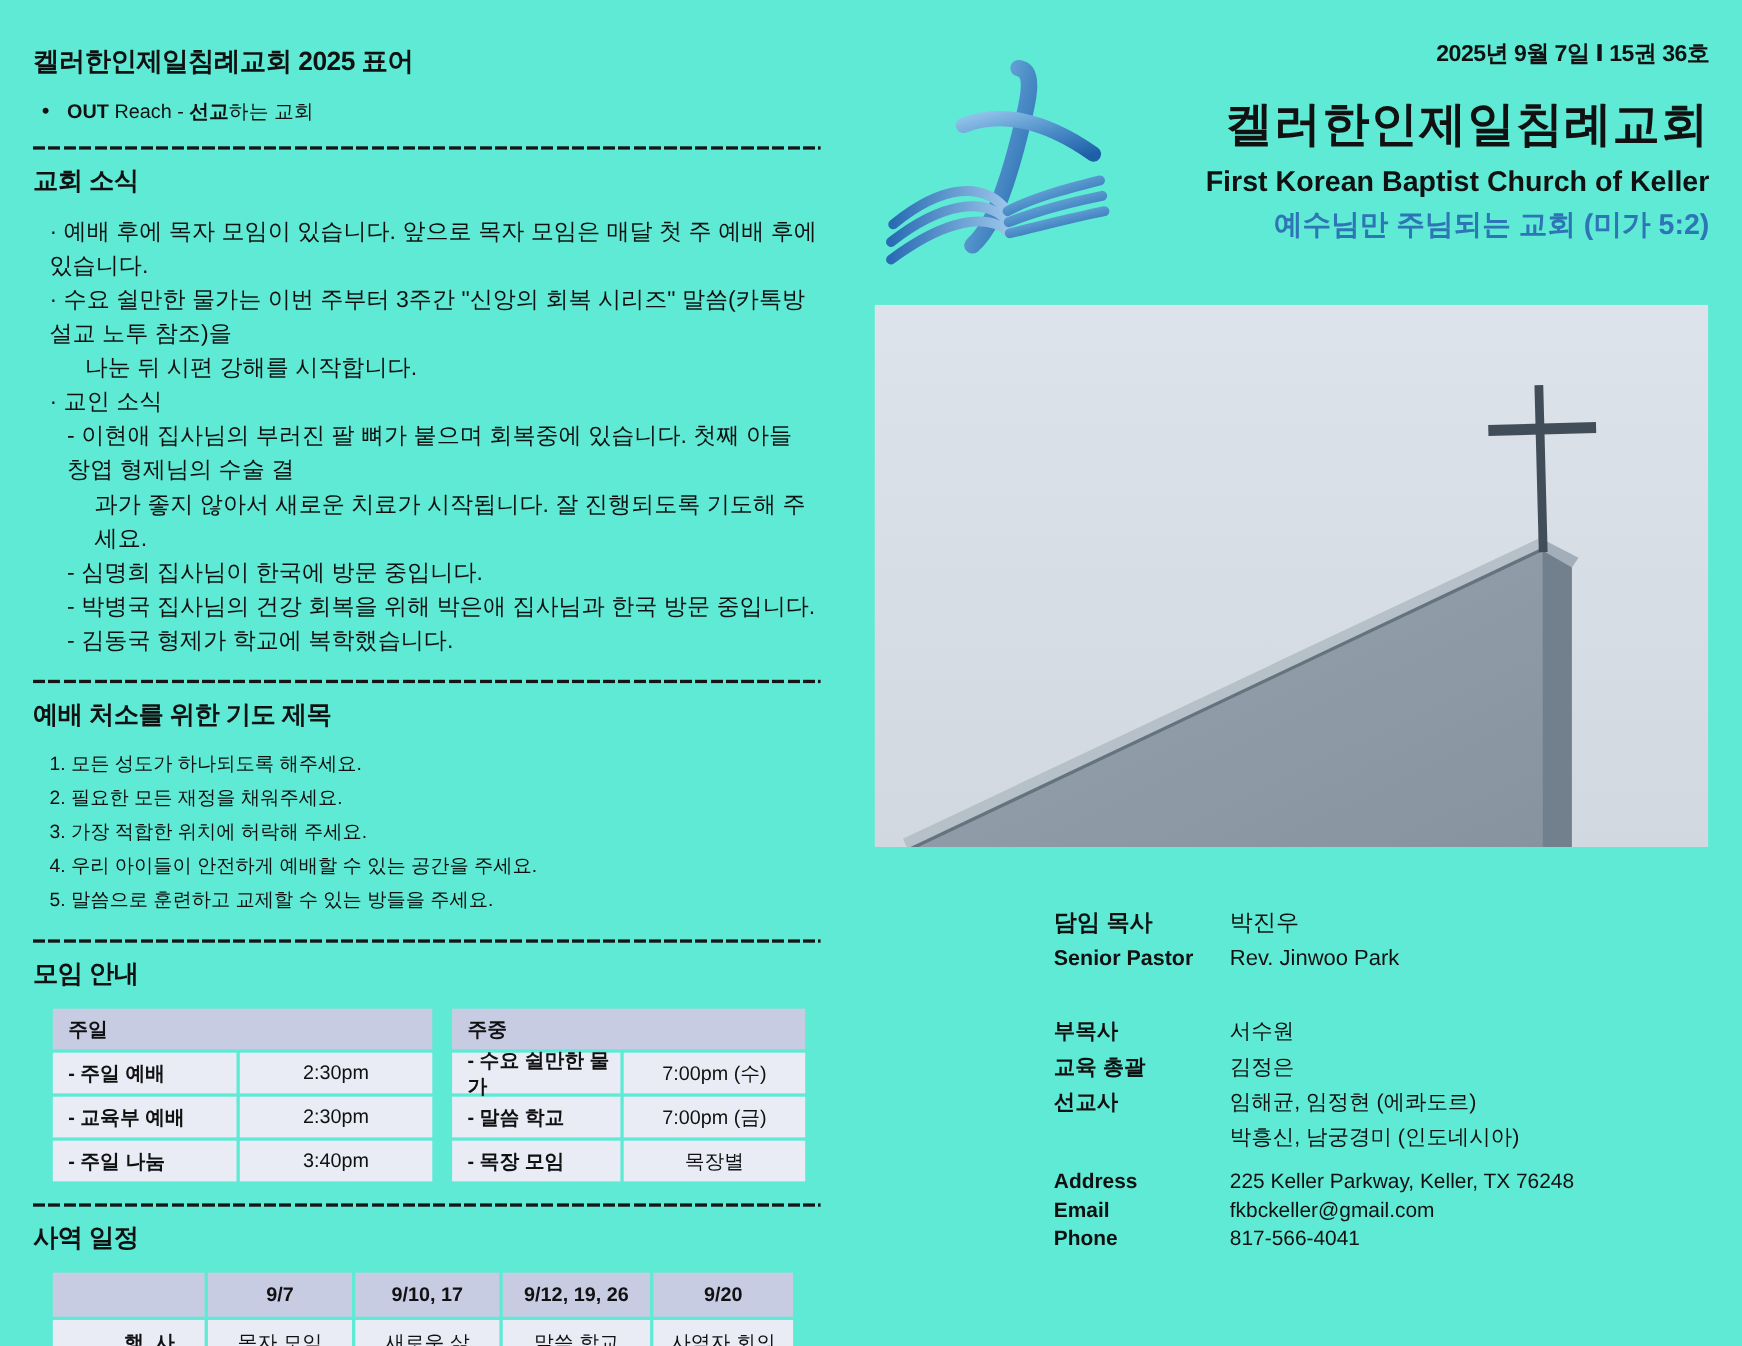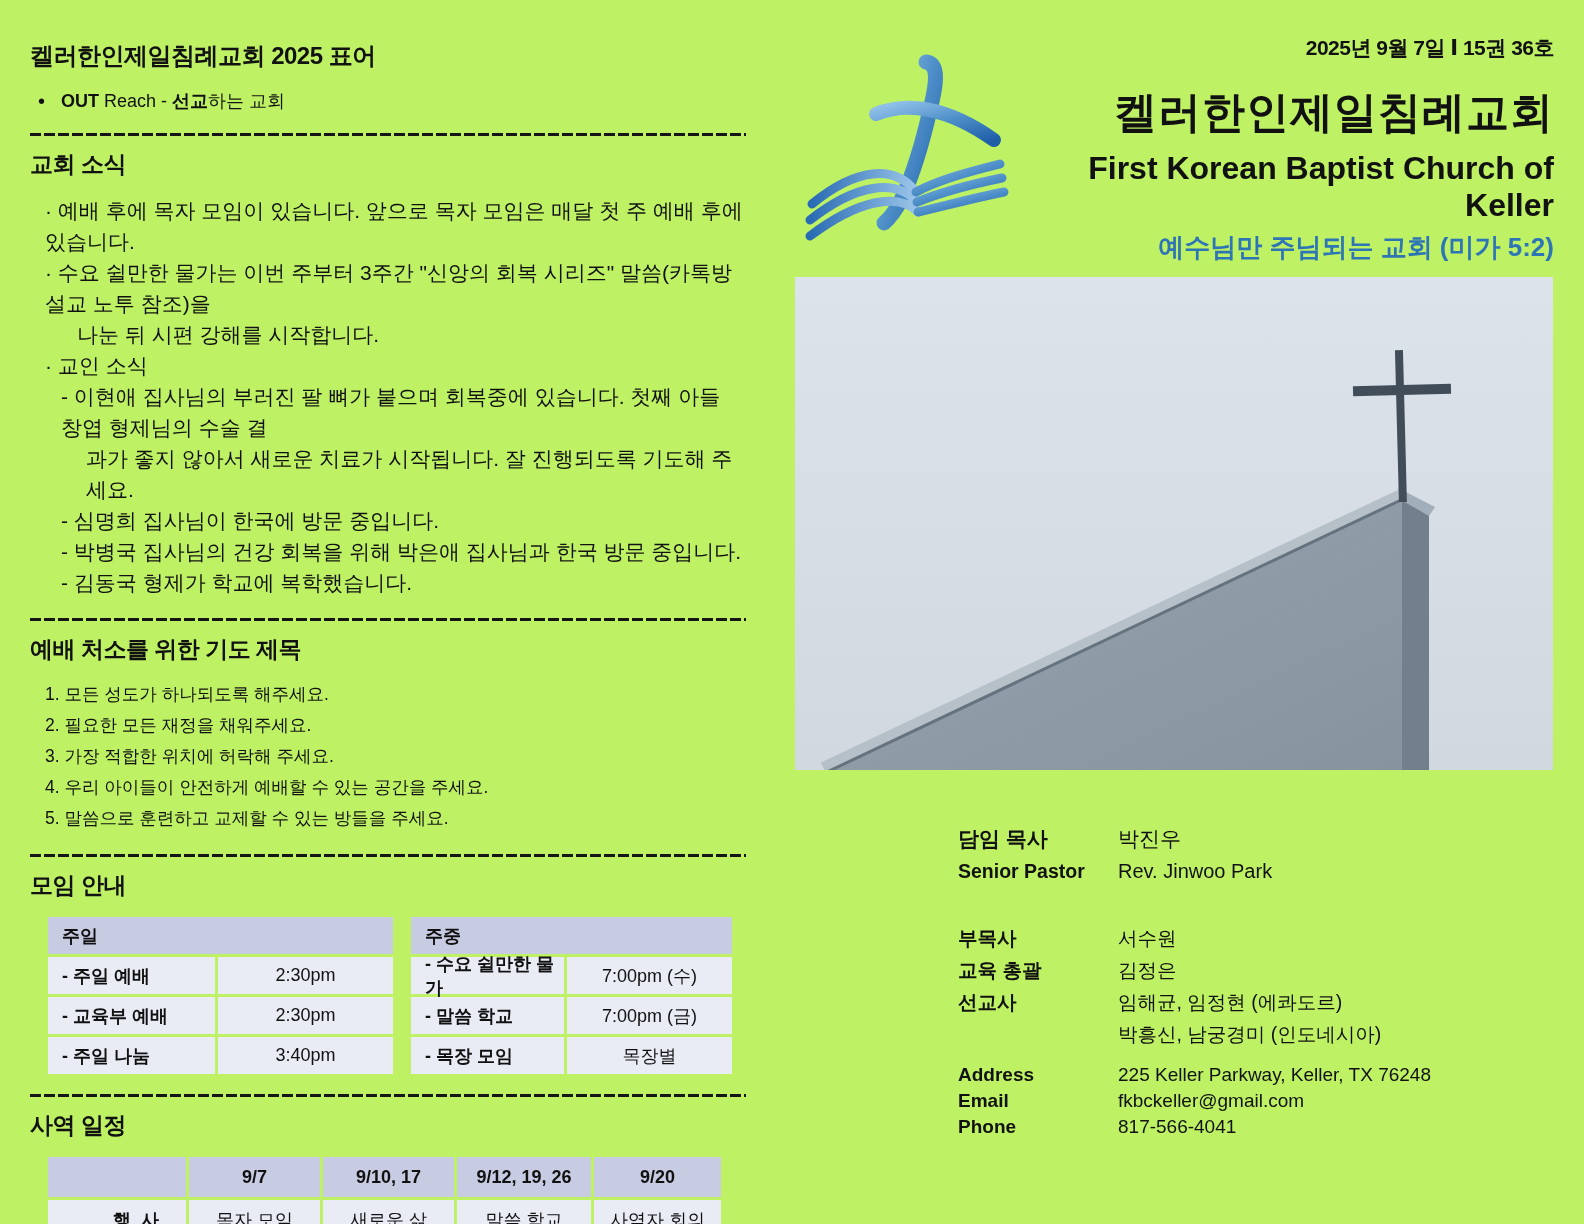--- a/index.html
+++ b/index.html
@@ -1,18 +1,18 @@
 <!DOCTYPE html>
 <html><head>
 <meta charset="utf-8">
 <style>
   * { margin:0; padding:0; box-sizing:border-box; }
   html,body { width:1584px; height:1224px; background:#ffffff;
     font-family:"Liberation Sans","DejaVu Sans",sans-serif; color:#111; }
-  .page { position:relative; width:1584px; height:1224px; overflow:hidden; background:#bef264; }
+  .page { position:relative; width:1584px; height:1224px; overflow:hidden; background:#5eead4; }
 
   
   .left-col { position:absolute; left:30px; top:40px; width:716px; }
   .page-title { font-size:24px; font-weight:bold; letter-spacing:-0.5px; }
   .motto-line { margin-top:17px; font-size:18px; padding-left:8px; display:flex; align-items:center; }
   .motto-line .dot { font-size:20px; margin-right:16px; }
   .b { font-weight:bold; }
   .divider { margin-top:20px; height:3px; width:100%;
     background:repeating-linear-gradient(90deg,#151515 0 11px,transparent 11px 14px); }
   .sec-h { margin-top:13px; font-size:23px; font-weight:bold; letter-spacing:-0.5px; }
@@ -36,21 +36,21 @@
   .cell.gapcol { background:transparent; }
   .pre { white-space:pre;padding-left:38px; }
   .meet-grid { grid-template-columns:167px 175px 12px 153px 165px; }
   .five-grid { grid-template-columns:138px 131px 131px 134px 127px; }
   .cell.h40 { height:40px; }
 
   
   .masthead { position:absolute; right:30px; top:34px; width:560px; text-align:right; }
   .issue { font-size:21px; font-weight:bold; letter-spacing:-0.5px; }
   .church-kr { margin-top:22px; font-size:43px; font-weight:bold; letter-spacing:1px; }
-  .church-en { margin-top:8px; font-size:32px; font-weight:bold; }
+  .church-en { margin-top:8px; font-size:26px; font-weight:bold; }
   .slogan { margin-top:6px; font-size:26px; font-weight:bold; color:#2e75b6; }
 
   .logo-box { position:absolute; left:798px; top:52px; width:214px; height:212px; }
 
   .photo-box { position:absolute; left:795px; top:277px; width:758px; height:493px; }
 
   .staff-block { position:absolute; left:958px; top:822px; width:600px; font-size:21px; }
   .srow { display:grid; grid-template-columns:160px auto; }
   .srow .lab { font-weight:bold; }
   .senior-kr { line-height:34px; }

